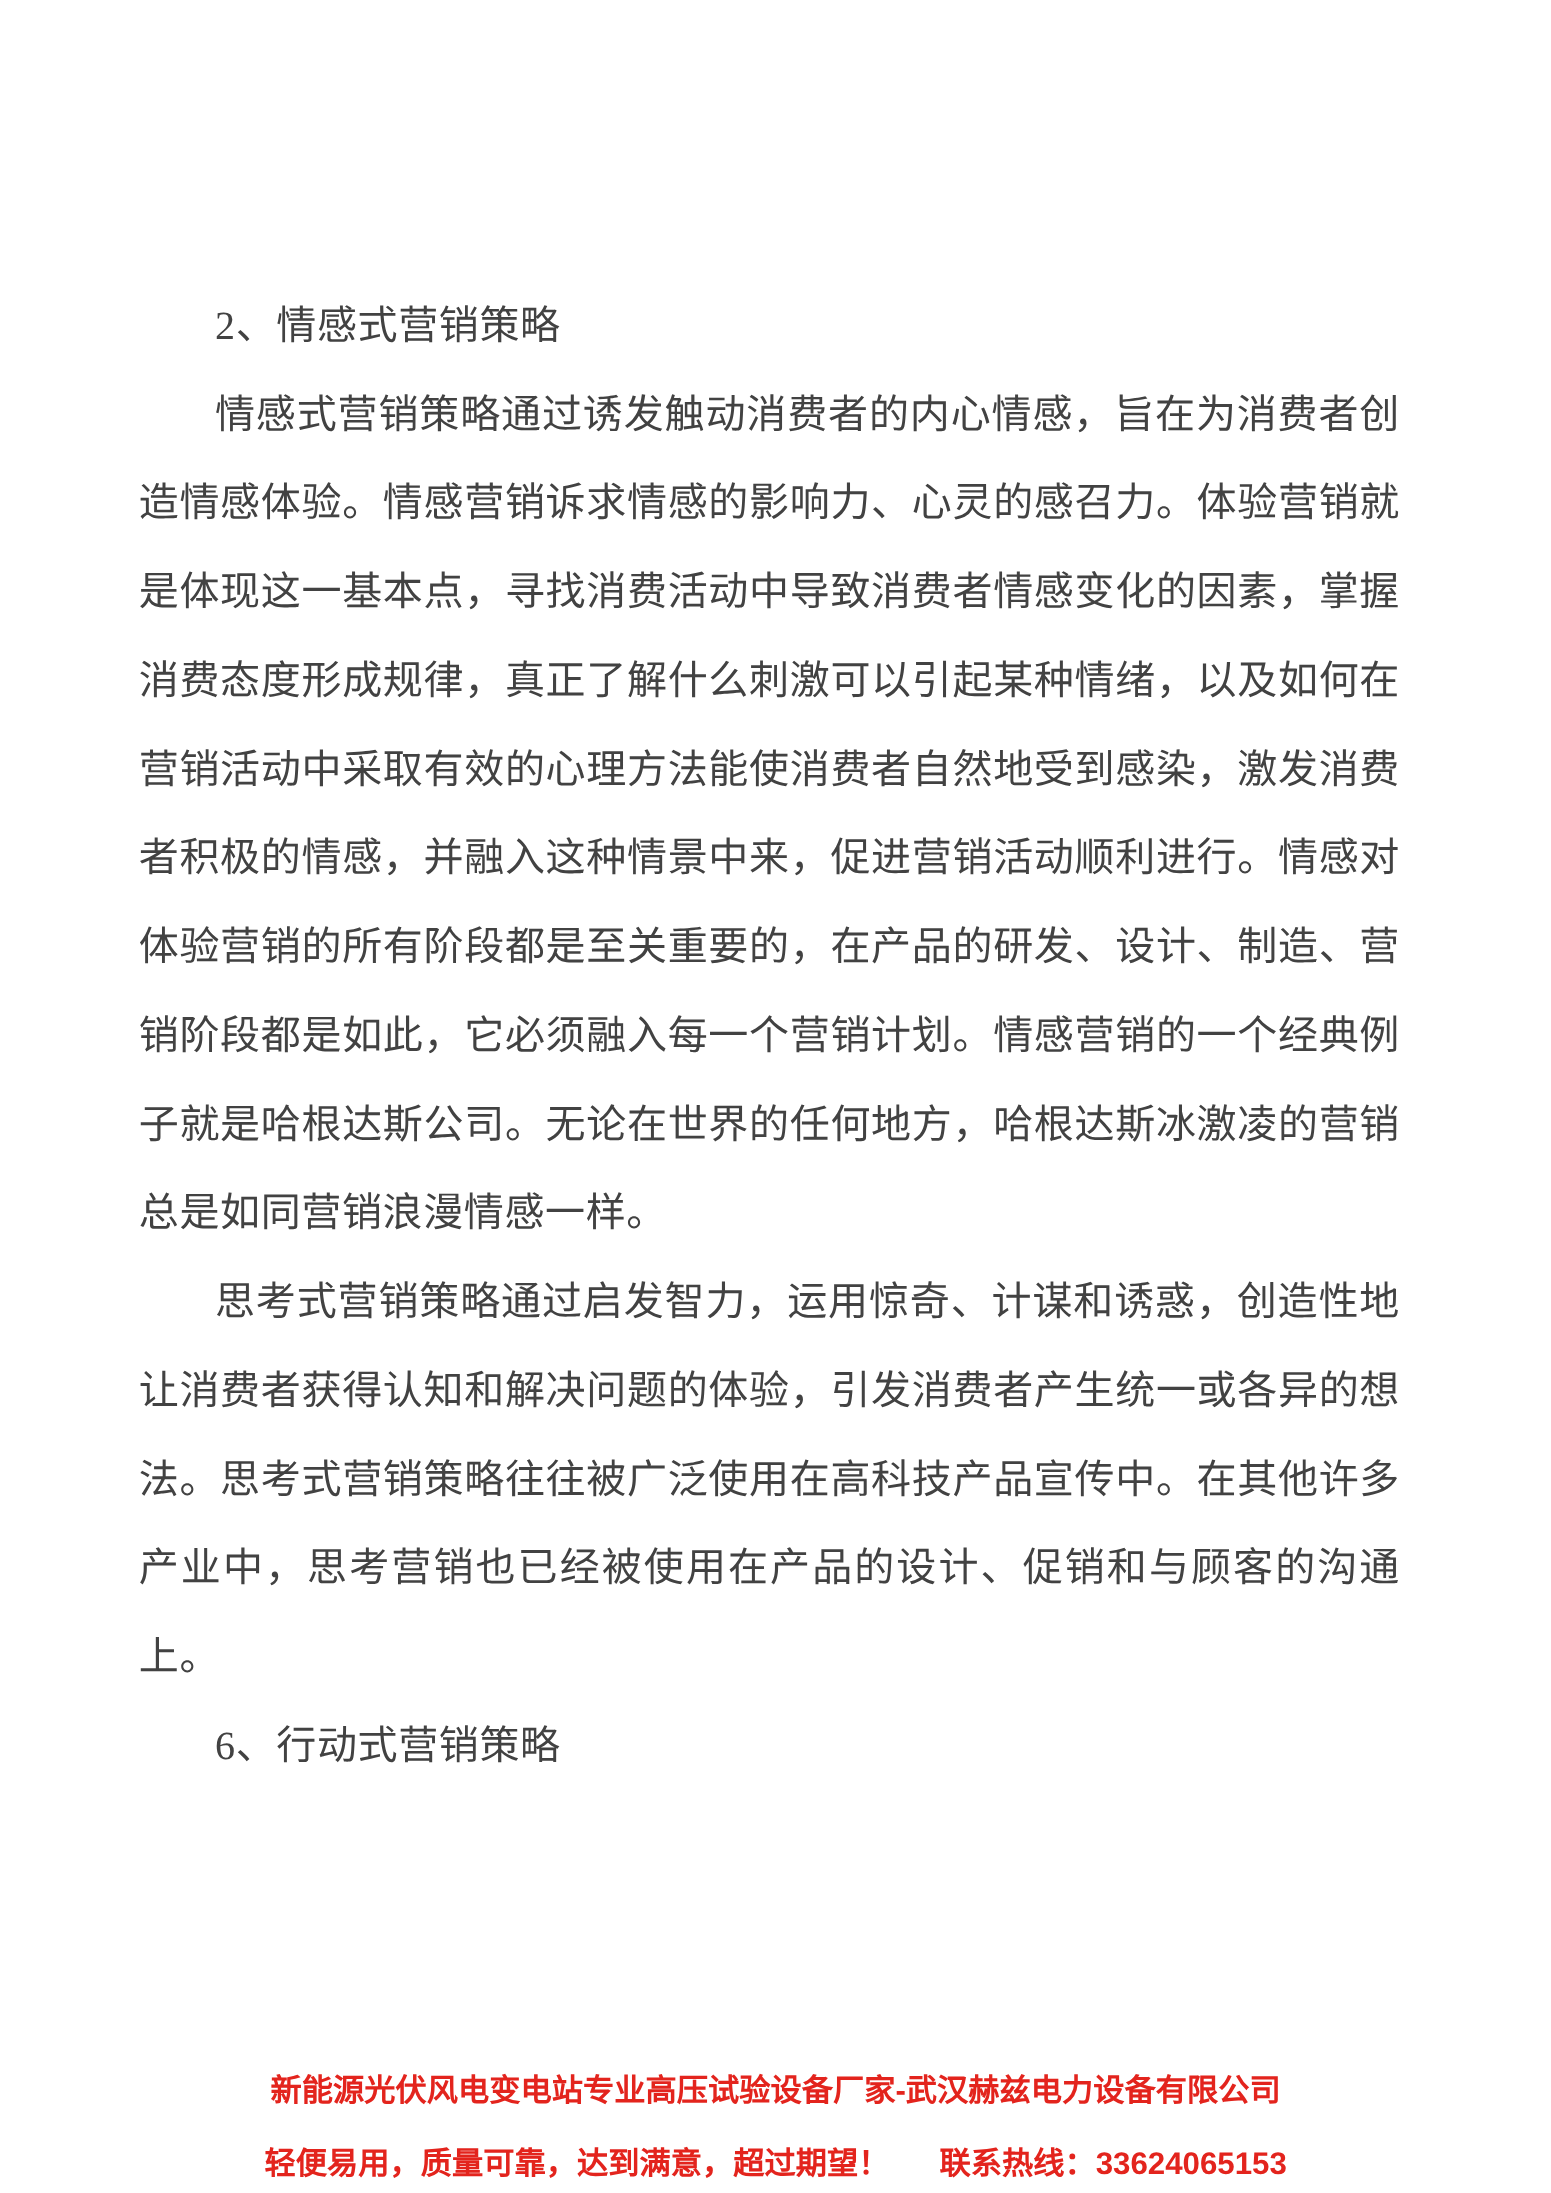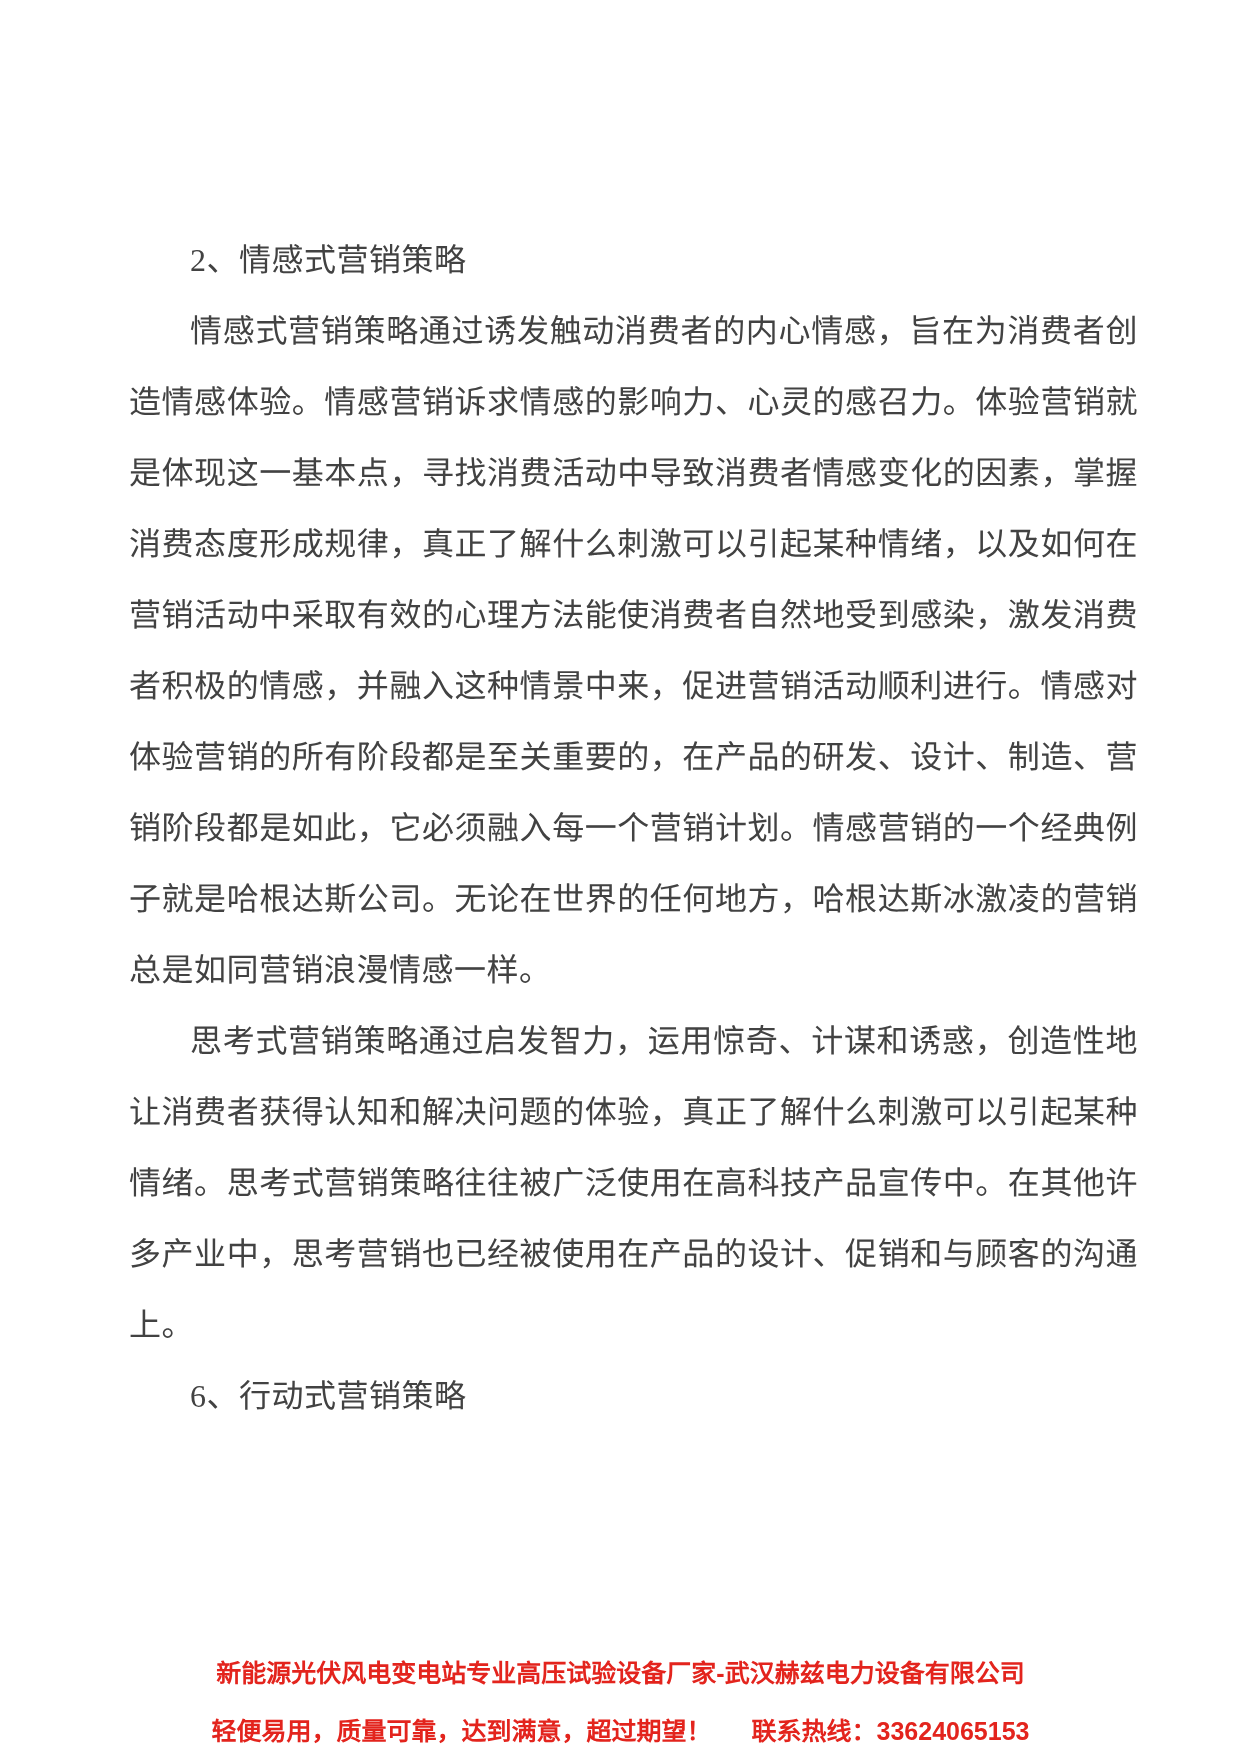--- a/index.html
+++ b/index.html
@@ -11,21 +11,21 @@
     position: relative;
     width: 1241px;
     height: 1754px;
     background: #ffffff;
     overflow: hidden;
     font-family: "Liberation Serif", serif;
   }
   
   .body-text {
     position: absolute;
-    left: 129px;
+    left: 111px;
     top: 225px;
     width: 1009px;
     color: var(--text, #424242);
     font-size: 32px;
     line-height: 71px;
     letter-spacing: 0.5px;
     text-align: justify;
     text-justify: inter-character;
   }
   .body-text p {
@@ -62,21 +62,21 @@
   }
 </style>
 </head>
 <body>
 
 <div class="page">
 
   <main class="body-text">
     <p class="line heading">2、情感式营销策略</p>
     <p class="line para">情感式营销策略通过诱发触动消费者的内心情感，旨在为消费者创造情感体验。情感营销诉求情感的影响力、心灵的感召力。体验营销就是体现这一基本点，寻找消费活动中导致消费者情感变化的因素，掌握消费态度形成规律，真正了解什么刺激可以引起某种情绪，以及如何在营销活动中采取有效的心理方法能使消费者自然地受到感染，激发消费者积极的情感，并融入这种情景中来，促进营销活动顺利进行。情感对体验营销的所有阶段都是至关重要的，在产品的研发、设计、制造、营销阶段都是如此，它必须融入每一个营销计划。情感营销的一个经典例子就是哈根达斯公司。无论在世界的任何地方，哈根达斯冰激凌的营销总是如同营销浪漫情感一样。</p>
-    <p class="line para">思考式营销策略通过启发智力，运用惊奇、计谋和诱惑，创造性地让消费者获得认知和解决问题的体验，真正了解什么刺激可以引起某种情绪。思考式营销策略往往被广泛使用在高科技产品宣传中。在其他许多产业中，思考营销也已经被使用在产品的设计、促销和与顾客的沟通上。</p>
+    <p class="line para">思考式营销策略通过启发智力，运用惊奇、计谋和诱惑，创造性地让消费者获得认知和解决问题的体验，引发消费者产生统一或各异的想法。思考式营销策略往往被广泛使用在高科技产品宣传中。在其他许多产业中，思考营销也已经被使用在产品的设计、促销和与顾客的沟通上。</p>
     <p class="line heading">6、行动式营销策略</p>
   </main>
 
   <footer class="footer">
     <div class="footer-line1">新能源光伏风电变电站专业高压试验设备厂家-武汉赫兹电力设备有限公司</div>
     <div class="footer-line2">
       <span>轻便易用，质量可靠，达到满意，超过期望！</span>
       <span>联系热线：33624065153</span>
     </div>
   </footer>

